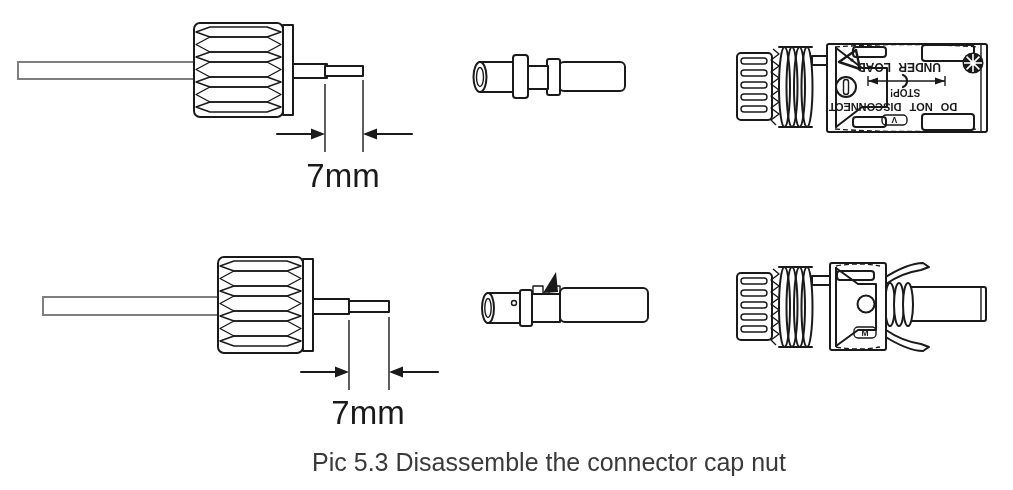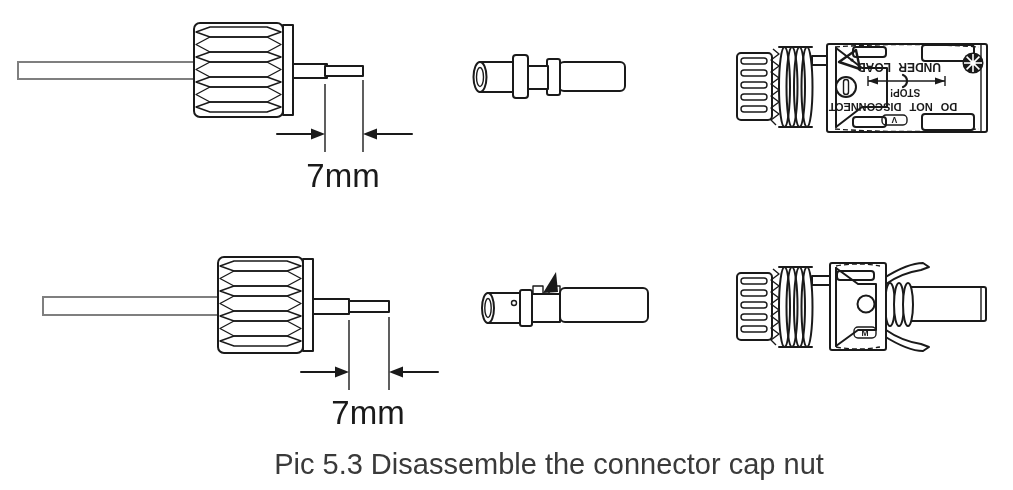--- a/index.html
+++ b/index.html
@@ -8,21 +8,21 @@
   svg{position:absolute;left:0;top:0;}
   .ln{stroke:#1a1a1a;fill:none;stroke-width:2;stroke-linejoin:round;stroke-linecap:round;}
   .lnf{stroke:#1a1a1a;fill:#fff;stroke-width:2;stroke-linejoin:round;}
   .thin{stroke:#1a1a1a;fill:none;stroke-width:1.4;stroke-linejoin:round;}
   .cable{stroke:#7f7f7f;fill:#fff;stroke-width:2;}
   .fill{fill:#1a1a1a;stroke:none;}
   .dash{stroke:#1a1a1a;fill:none;stroke-width:1.3;stroke-dasharray:5 3;}
   .dimtext{fill:#1a1a1a;font-size:33px;font-family:"Liberation Sans",sans-serif;}
   .marktext{fill:#1a1a1a;font-weight:bold;font-family:"Liberation Sans",sans-serif;}
   .caption{position:absolute;left:0;top:448px;width:100%;text-align:center;
-           padding-left:85px;box-sizing:border-box;font-size:29px;color:#3a3a3a;
+           padding-left:85px;box-sizing:border-box;font-size:25px;color:#3a3a3a;
            font-family:"Liberation Sans",sans-serif;}
 </style>
 </head>
 <body>
 
 <div class="stage">
 <svg width="1013" height="490" viewBox="0 0 1013 490">
 
   <g>
     <rect x="18" y="62" width="180" height="17" class="cable"></rect>

